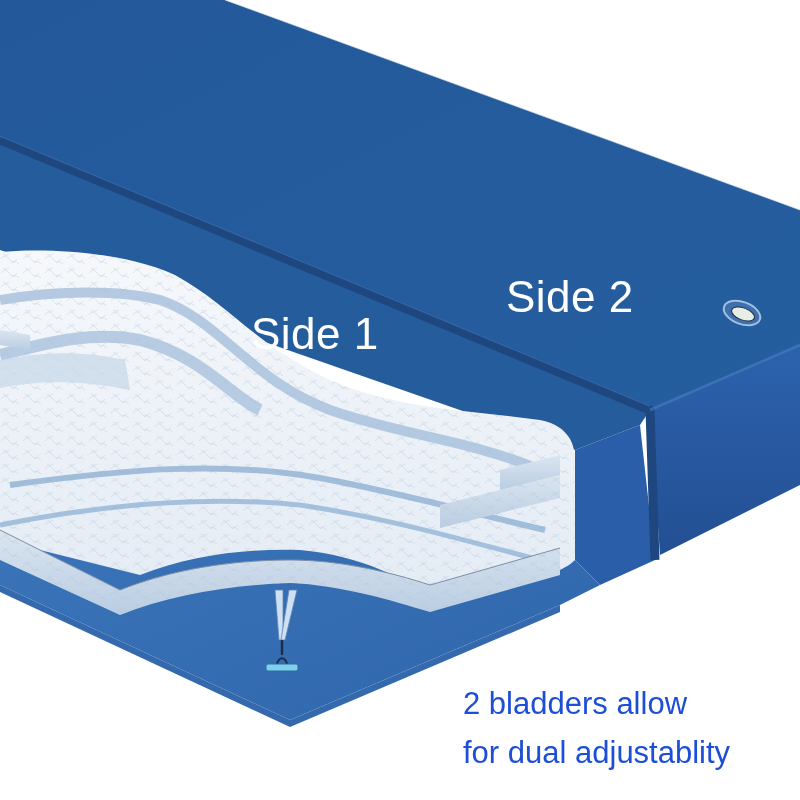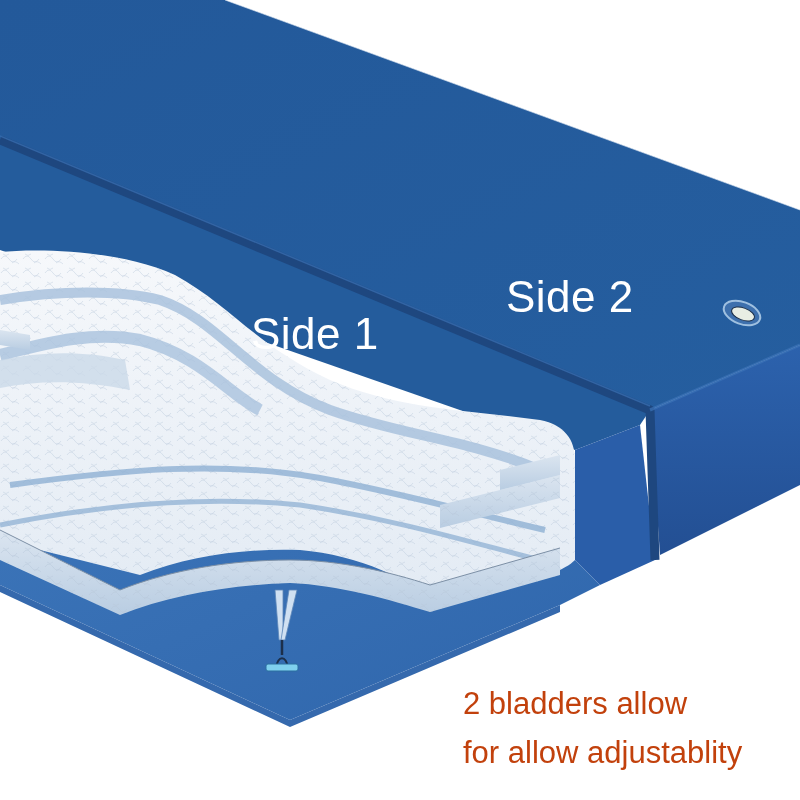--- a/index.html
+++ b/index.html
@@ -1,19 +1,19 @@
 <!DOCTYPE html>
 <html><head>
 <meta charset="utf-8">
 <style>
   html, body { margin:0; padding:0; background:#ffffff; }
   body { width:800px; height:800px; position:relative; overflow:hidden; font-family:"Liberation Sans", "DejaVu Sans", sans-serif; }
   #scene { position:absolute; left:0; top:0; width:800px; height:800px; }
   .label { position:absolute; color:#ffffff; font-size:44px; font-weight:400; letter-spacing:0.5px; white-space:nowrap; line-height:1; }
-  .caption { position:absolute; left:463px; color:#c2410c; font-size:31px; line-height:1; white-space:nowrap; }
+  .caption { position:absolute; left:463px; color:#1d4ed8; font-size:31px; line-height:1; white-space:nowrap; }
 </style>
 </head>
 <body>
 
 <svg id="scene" viewBox="0 0 800 800" xmlns="http://www.w3.org/2000/svg">
   <defs>
     <linearGradient id="topGrad" x1="0" y1="0" x2="1" y2="1">
       <stop offset="0" stop-color="#23599a"></stop>
       <stop offset="1" stop-color="#255e9f"></stop>
     </linearGradient>
@@ -86,13 +86,13 @@
     <ellipse cx="743" cy="314" rx="12" ry="6" transform="rotate(20 743 314)" fill="#e8eee4" stroke="#1c2f4a" stroke-width="1"></ellipse>
   </g>
 
   <path d="M225 0 L800 210" stroke="#dfe8f3" stroke-width="1" opacity="0.6"></path>
 </svg>
 
 <div class="label" style="left:251px; top:312px;text-align:center;">Side 1</div>
 <div class="label" style="left:462px; top:275px;margin-left:44px;">Side 2</div>
 
 <div class="caption" style="top:688px;">2 bladders allow</div>
-<div class="caption" style="top:737px;">for allow adjustablity</div>
+<div class="caption" style="top:737px;">for dual adjustablity</div>
 
 </body></html>

